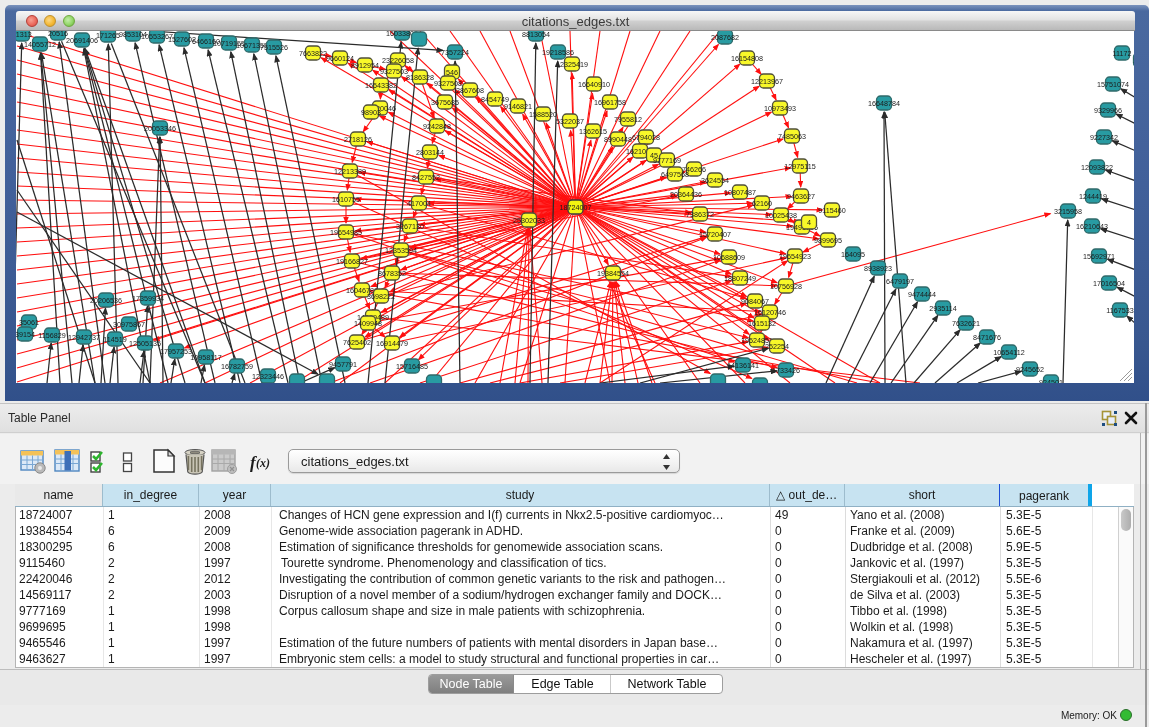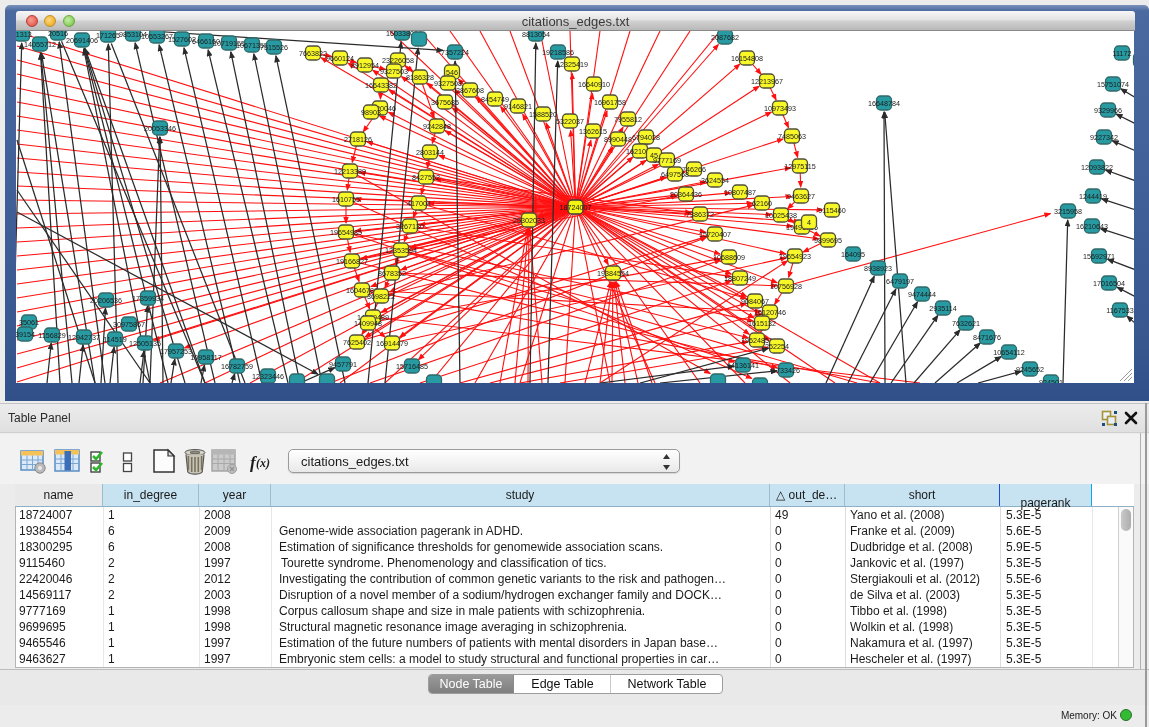--- a/index.html
+++ b/index.html
@@ -667,26 +667,27 @@
 </div>
 
 <div class="abs" style="left:15px;top:484px;width:1119px;height:184px;background:#fff;border:1px solid #b4b4b4"></div>
 <div class="abs" style="left:15px;top:484px;width:1119px;height:23px;background:#fff;border-bottom:1px solid #8fb0c4;font-size:12px;color:#1a1a1a">
 <div style="position:absolute;left:0px;top:0;width:88px;height:22px;background:#e9e9e9;border-right:1px solid #9dbccd;text-align:center;padding-top:4px">name</div>
 <div style="position:absolute;left:88px;top:0;width:96px;height:22px;background:#c7e3f1;border-right:1px solid #9dbccd;text-align:center;padding-top:4px">in_degree</div>
 <div style="position:absolute;left:184px;top:0;width:72px;height:22px;background:#c7e3f1;border-right:1px solid #9dbccd;text-align:center;padding-top:4px">year</div>
 <div style="position:absolute;left:256px;top:0;width:499px;height:22px;background:#c7e3f1;border-right:1px solid #9dbccd;text-align:center;padding-top:4px">study</div>
 <div style="position:absolute;left:755px;top:0;width:75px;height:22px;background:#c7e3f1;border-right:1px solid #9dbccd;text-align:left;padding-left:6px;padding-top:4px">△ out_de…</div>
 <div style="position:absolute;left:830px;top:0;width:155px;height:22px;background:#c7e3f1;border-right:1px solid #1d4ed8;text-align:center;padding-top:4px">short</div>
-<div style="position:absolute;left:985px;top:0;width:92px;height:22px;background:#c7e3f1;border-right:1px solid #0ea5e9;text-align:center;padding-top:12px">pagerank</div>
+<div style="position:absolute;left:985px;top:0;width:92px;height:22px;background:#c7e3f1;border-right:4px solid #0ea5e9;text-align:center;padding-top:5px">pagerank</div>
 </div>
 <div class="trow" style="top:507px">
     <span style="left:19px">18724007</span>
     <span style="left:108px">1</span>
     <span style="left:204px">2008</span>
+    <span style="left:279px">Changes of HCN gene expression and I(f) currents in Nkx2.5-positive cardiomyoc…</span>
     <span style="left:775px">49</span>
     <span style="left:850px">Yano et al. (2008)</span>
     <span style="left:1006px">5.3E-5</span>
   </div>
 <div class="trow" style="top:523px">
     <span style="left:19px">19384554</span>
     <span style="left:108px">6</span>
     <span style="left:204px">2009</span>
     <span style="left:279px">Genome-wide association pagerank in ADHD.</span>
     <span style="left:775px">0</span>
@@ -735,21 +736,20 @@
     <span style="left:204px">1998</span>
     <span style="left:279px">Corpus callosum shape and size in male patients with schizophrenia.</span>
     <span style="left:775px">0</span>
     <span style="left:850px">Tibbo et al. (1998)</span>
     <span style="left:1006px">5.3E-5</span>
   </div>
 <div class="trow" style="top:619px">
     <span style="left:19px">9699695</span>
     <span style="left:108px">1</span>
     <span style="left:204px">1998</span>
-    <span style="left:279px">Structural magnetic resonance image averaging in schizophrenia.</span>
     <span style="left:775px">0</span>
     <span style="left:850px">Wolkin et al. (1998)</span>
     <span style="left:1006px">5.3E-5</span>
   </div>
 <div class="trow" style="top:635px">
     <span style="left:19px">9465546</span>
     <span style="left:108px">1</span>
     <span style="left:204px">1997</span>
     <span style="left:279px">Estimation of the future numbers of patients with mental disorders in Japan base…</span>
     <span style="left:775px">0</span>

